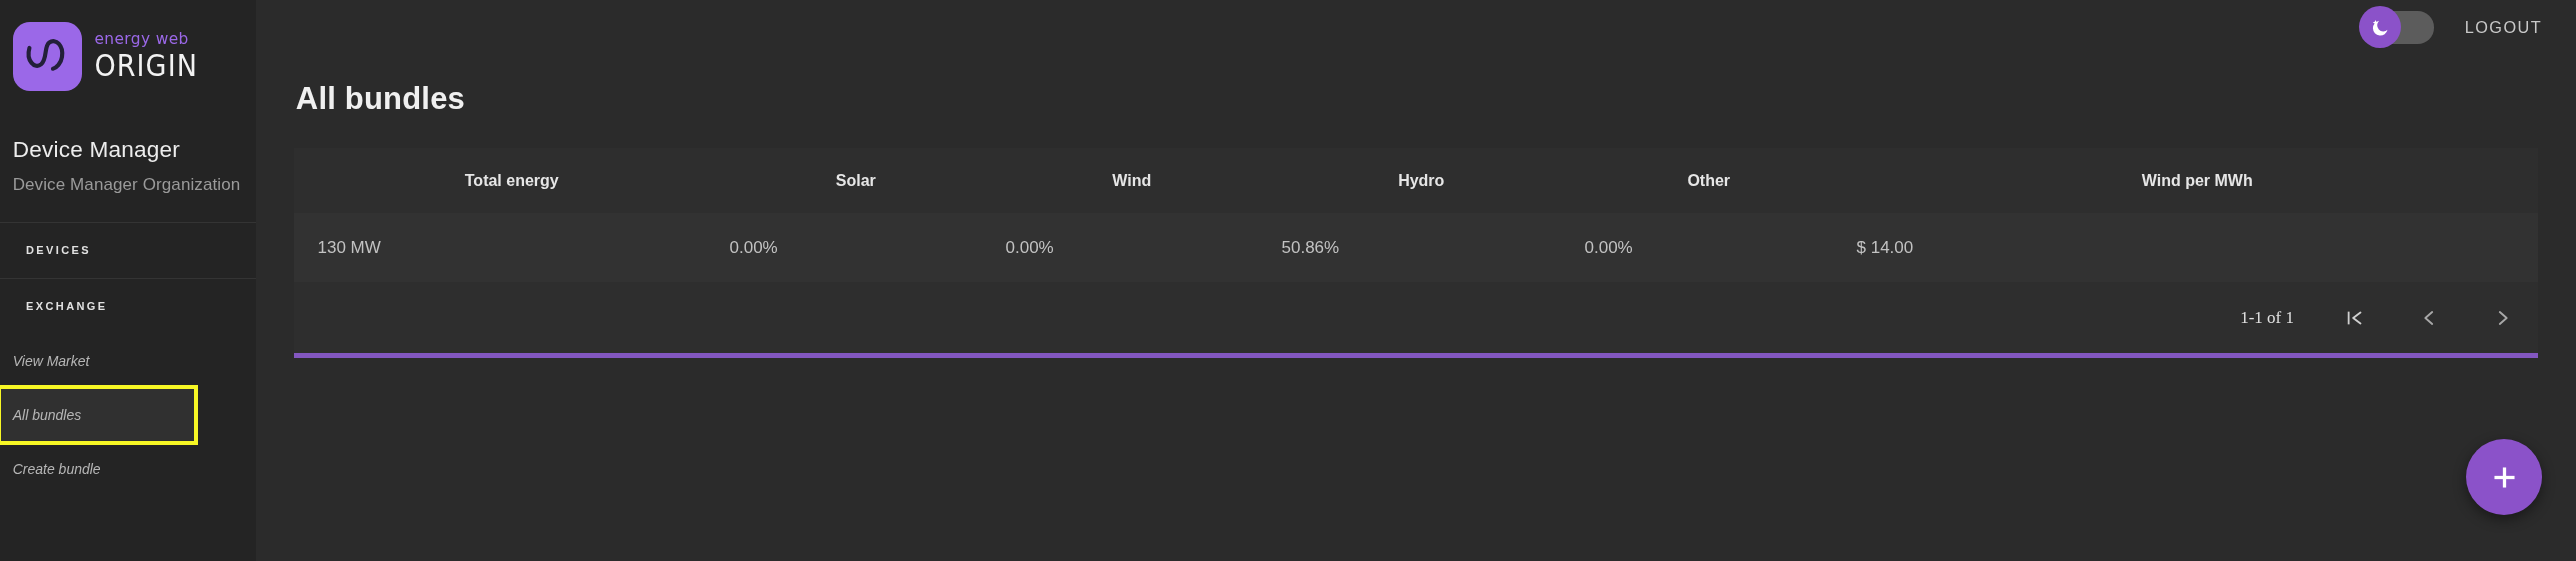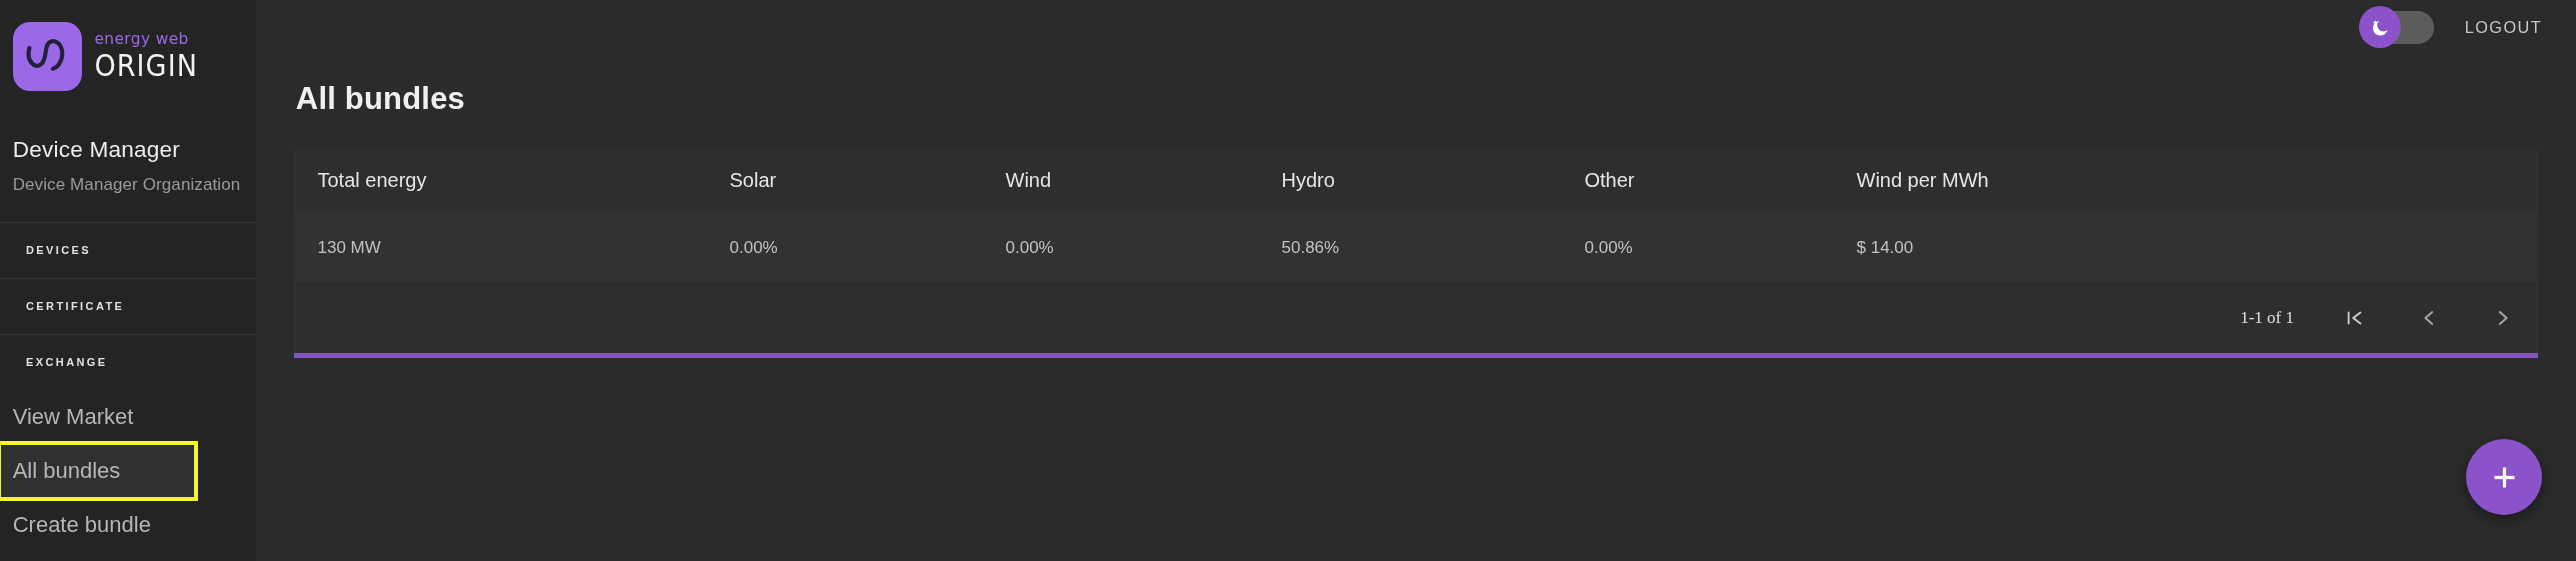--- a/index.html
+++ b/index.html
@@ -95,23 +95,24 @@
     font-weight: 700;
     font-family: "Liberation Sans", sans-serif;
   }
 
   .nav-link {
     height: 54px;
     display: flex;
     align-items: center;
     padding-left: 12.7px;
     color: #b6b6b6;
-    font-size: 22px;
-    font-family: "Liberation Sans", sans-serif;
-    position: relative;
+    font-size: 14px;
+    font-family: "Liberation Sans", sans-serif;
+    position: relative;
+    font-style: italic;
   }
   .nav-link.selected { background: #303030; }
   .nav-link.highlighted {
     outline: 4.5px solid #f7f725;
     outline-offset: -1.8px;
     width: 195px;
   }
 
   
   #main {
@@ -169,24 +170,24 @@
     letter-spacing: 0.2px;
     margin: 27px 0 31px 1.8px;
   }
 
   .table-card { width: 2244px; }
 
   table { border-collapse: collapse; width: 100%; table-layout: fixed; }
 
   thead tr { background: #2e2e2e; height: 65px; }
   thead th {
-    text-align: left;
+    text-align: center;
     color: #e6e6e6;
-    font-size: 20px;
-    font-weight: 400;
+    font-size: 16px;
+    font-weight: 700;
     font-family: "Liberation Sans", sans-serif;
     padding-left: 23.5px;
   }
 
   tbody tr { background: #323232; height: 69px; }
   tbody td {
     color: #c2c2c2;
     font-size: 17px;
     font-family: "Liberation Sans", sans-serif;
     padding-left: 23.5px;
@@ -247,21 +248,20 @@
         <span class="brand-main">ORIGIN</span>
       </div>
     </div>
 
     <div class="org-block">
       <div class="org-name">Device Manager</div>
       <div class="org-sub">Device Manager Organization</div>
     </div>
 
     <div class="nav-section">DEVICES</div>
-    <div class="nav-section">CERTIFICATE</div>
     <div class="nav-section">EXCHANGE</div>
 
     <div class="nav-link">View Market</div>
     <div class="nav-link selected highlighted">All bundles</div>
     <div class="nav-link">Create bundle</div>
 
   </aside>
 
   <section id="main">
 

